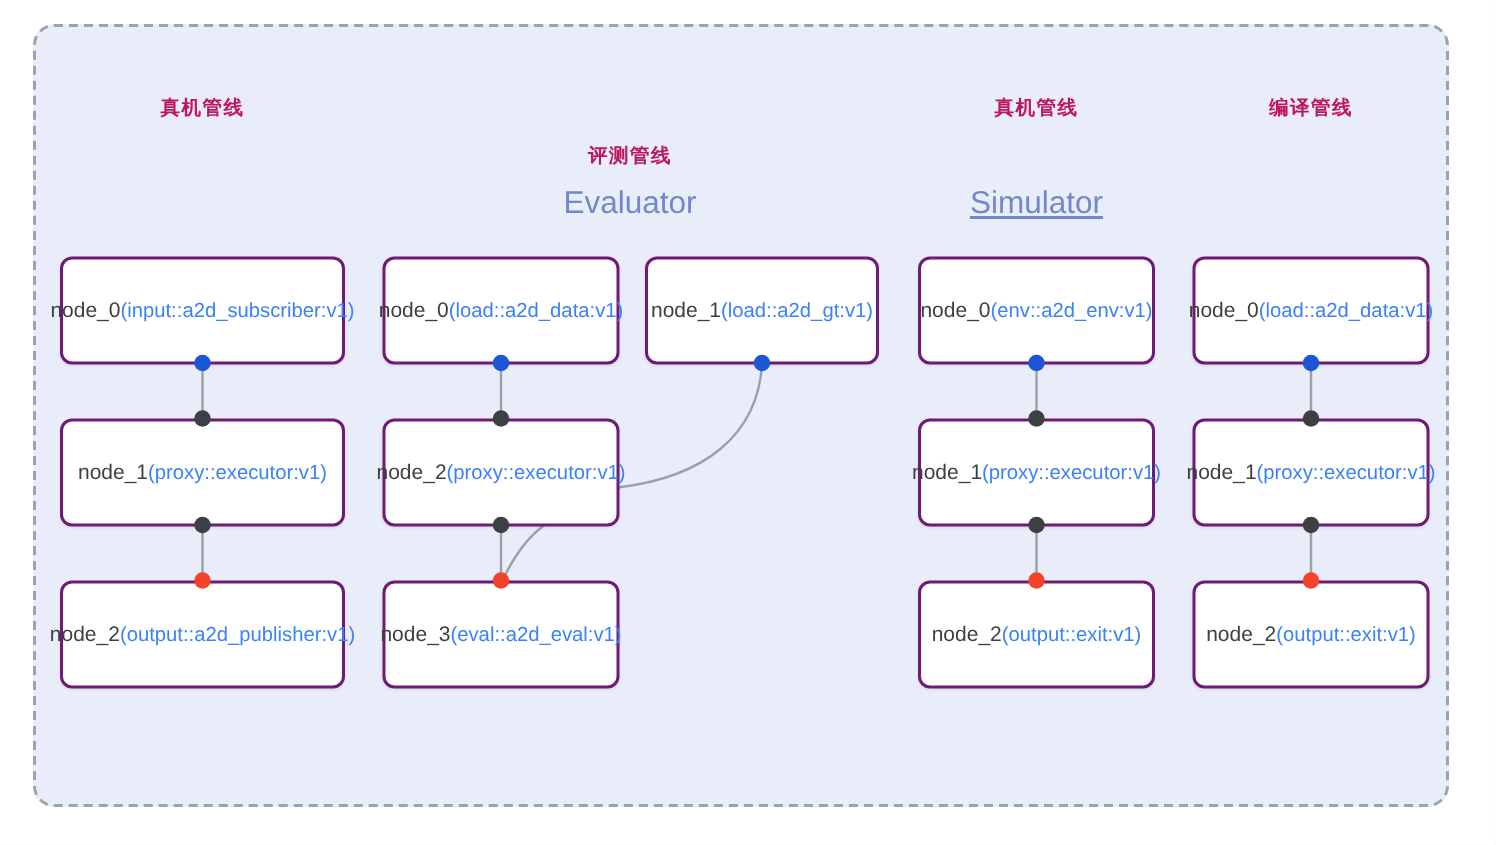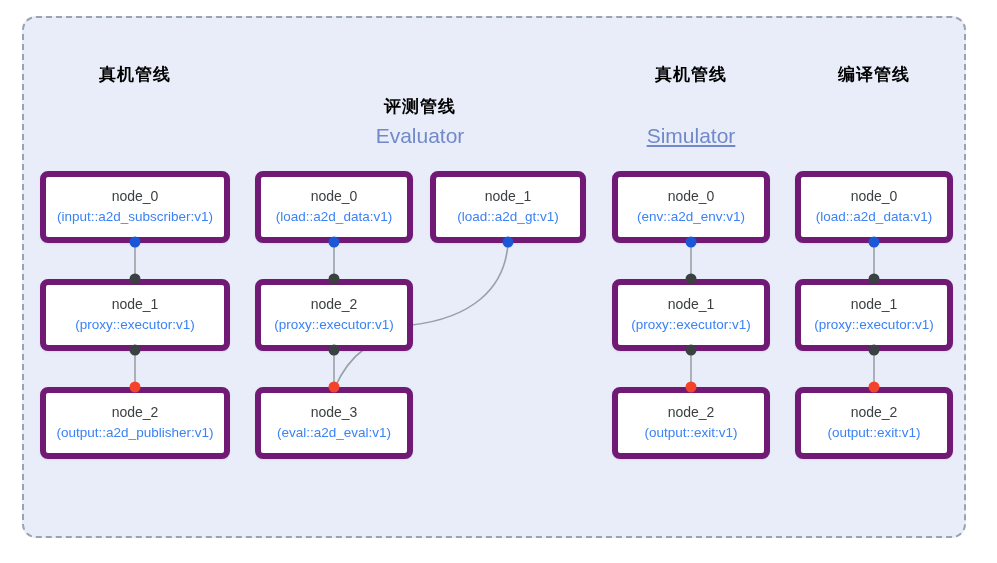--- a/index.html
+++ b/index.html
@@ -34,44 +34,43 @@
   #edge-layer {
     position: absolute;
     left: 0;
     top: 0;
     width: 997px;
     height: 563px;
     pointer-events: none;
   }
   .col-title-cn {
     position: absolute;
-    font-size: 17px;
+    font-size: 13px;
     font-weight: bold;
-    color: #000000;
+    color: #be185d;
     text-align: center;
     letter-spacing: 1px;
     white-space: nowrap;
   }
   .col-title-en {
     position: absolute;
     font-size: 21px;
     font-weight: 400;
     color: #7189c9;
     text-align: center;
     white-space: nowrap;
   }
   .node-card {
     position: absolute;
     box-sizing: border-box;
     background: #ffffff;
-    border: 6px solid #701a75;
+    border: 2px solid #701a75;
     border-radius: 8px;
     box-shadow: 0 1px 2px rgba(60,64,67,0.10);
     display: flex;
-    flex-direction: column;
     align-items: center;
     justify-content: center;
     padding: 6px 8px;
   }
   .node-title {
     font-size: 14px;
     color: #3c4043;
     line-height: 1.55;
     white-space: nowrap;
   }

